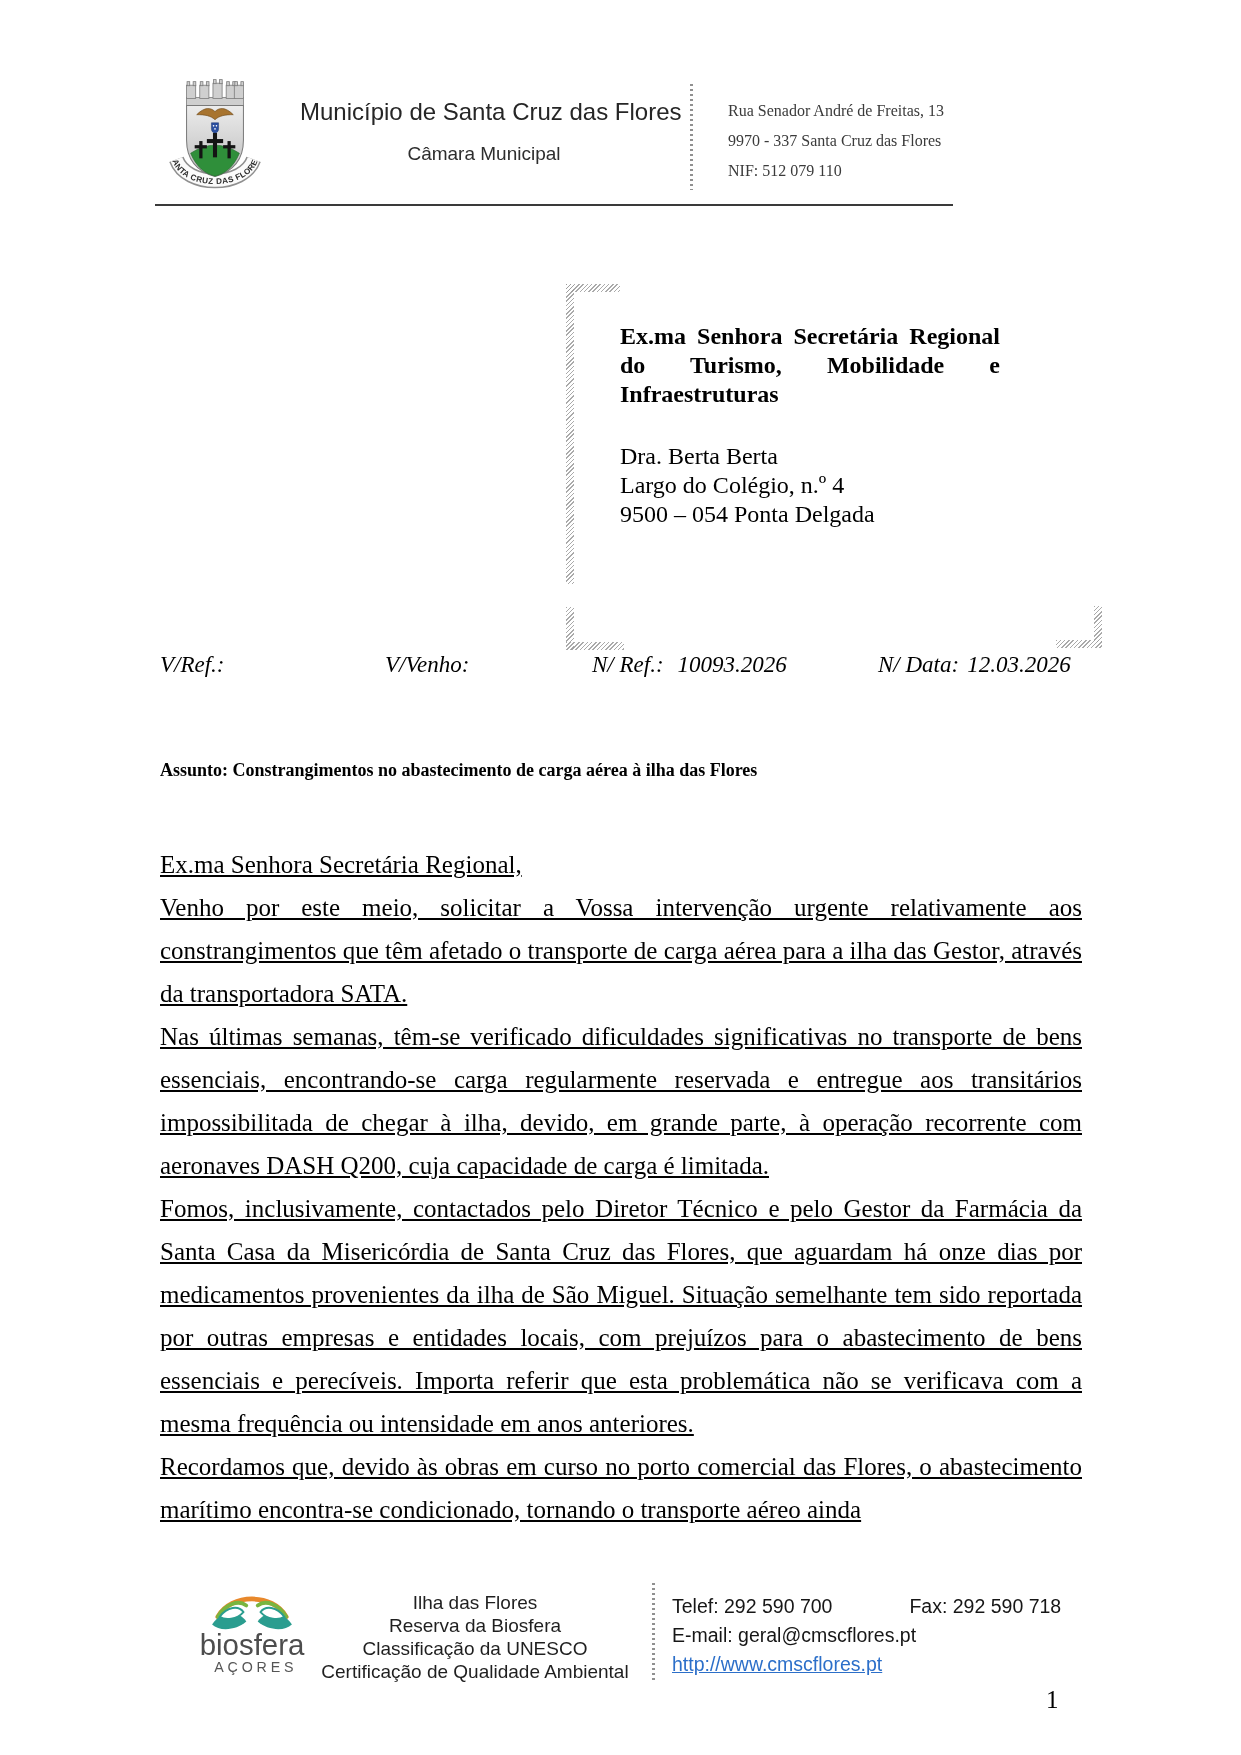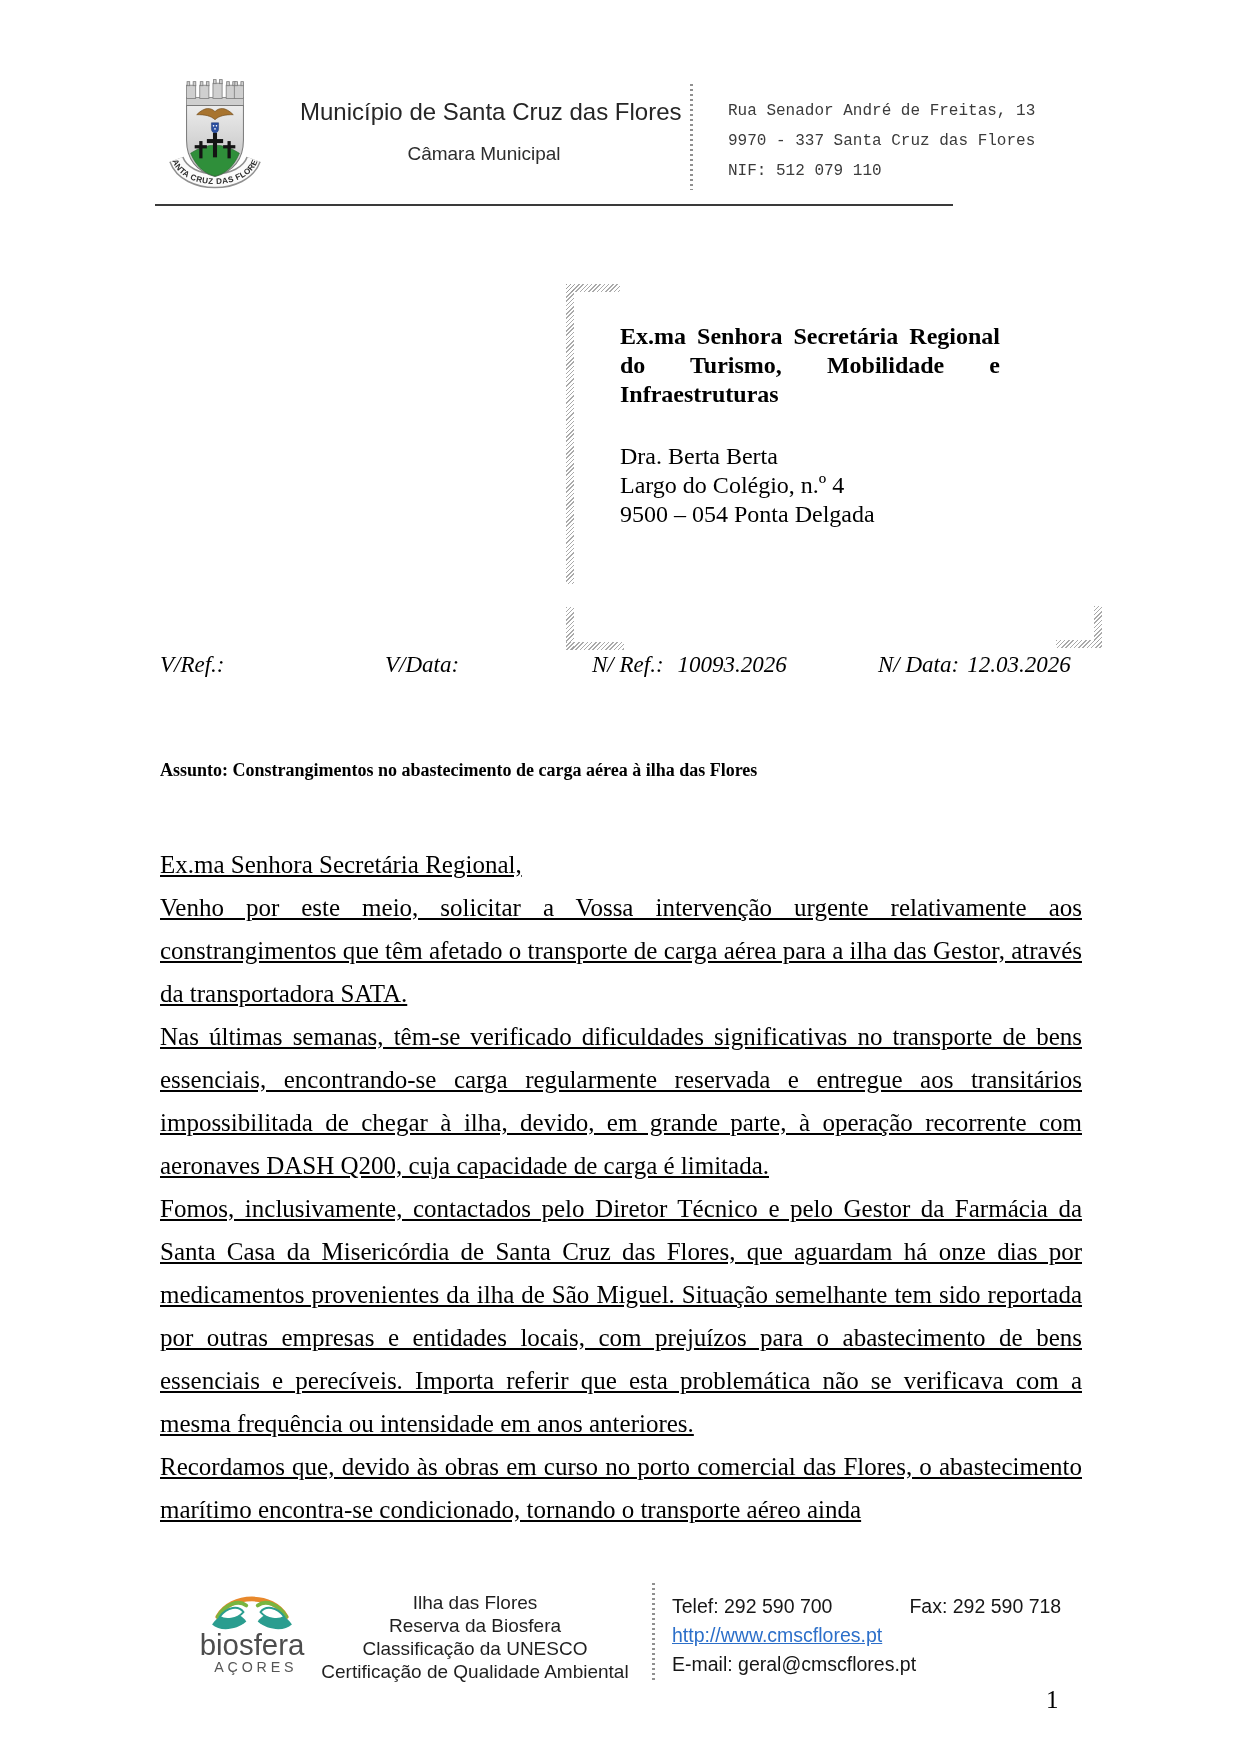--- a/index.html
+++ b/index.html
@@ -18,21 +18,21 @@
     position:absolute; left:300px; top:143px; width:368px; text-align:center;
     font-family:"Liberation Sans", sans-serif; font-size:19px; color:#2e2e2e;
   }
   .vdots {
     position:absolute; width:3px;
     background-image:repeating-linear-gradient(to bottom,#909090 0px,#909090 2px,transparent 2px,transparent 5px);
   }
   .header-divider { left:690px; top:84px; height:106px; }
   .header-address {
     position:absolute; left:728px; top:96px;
-    font-family:Liberation Mono, monospace; font-size:16px; color:#3b3b3b; line-height:30px;
+    font-family:Liberation Serif, serif; font-size:16px; color:#3b3b3b; line-height:30px;
   }
   .header-rule { position:absolute; left:155px; top:204px; width:798px; height:2px; background:#3a3a3a; }
 
   
   .hatch {
     position:absolute;
     background-image:repeating-linear-gradient(135deg,#9b9b9b 0px,#9b9b9b 1px,transparent 1px,transparent 3px);
     opacity:.85;
   }
   .box-topleft-h  { left:566px; top:284px; width:54px; height:8px; }
@@ -170,21 +170,21 @@
     </div>
     <div class="addr-block">
       <div>Dra. Berta Berta</div>
       <div>Largo do Colégio, n.º 4</div>
       <div>9500 – 054 Ponta Delgada</div>
     </div>
   </div>
 
   <div class="refs">
     <span class="slot ref-vref">V/Ref.:</span>
-    <span class="slot ref-vdata">V/Data:</span>
+    <span class="slot ref-vdata">V/Venho:</span>
     <span class="slot ref-nref"><span>N/ Ref.:</span><span class="refval">10093.2026</span></span>
     <span class="slot ref-ndata"><span>N/ Data:</span><span class="refval2">12.03.2026</span></span>
   </div>
 
   <div class="subject">Assunto: Constrangimentos no abastecimento de carga aérea à ilha das Flores</div>
 
   <div class="body-text">
     <p>Ex.ma Senhora Secretária Regional,</p>
     <p>Venho por este meio, solicitar a Vossa intervenção urgente relativamente aos constrangimentos que têm afetado o transporte de carga aérea para a ilha das Gestor, através da transportadora SATA.</p>
     <p>Nas últimas semanas, têm-se verificado dificuldades significativas no transporte de bens essenciais, encontrando-se carga regularmente reservada e entregue aos transitários impossibilitada de chegar à ilha, devido, em grande parte, à operação recorrente com aeronaves DASH Q200, cuja capacidade de carga é limitada.</p>
@@ -211,21 +211,21 @@
     <div>Certificação de Qualidade Ambiental</div>
   </div>
 
   <div class="vdots footer-divider"></div>
 
   <div class="contact-block">
     <div>
       <span class="telef">Telef: 292 590 700</span>
       <span>Fax: 292 590 718</span>
     </div>
+    <div>E-mail: geral@cmscflores.pt</div>
     <div>
       <a href="#" class="site-link">http://www.cmscflores.pt</a>
     </div>
-    <div>E-mail: geral@cmscflores.pt</div>
   </div>
 
   <div class="page-num">1</div>
 
 </div>
 
 </body></html>

